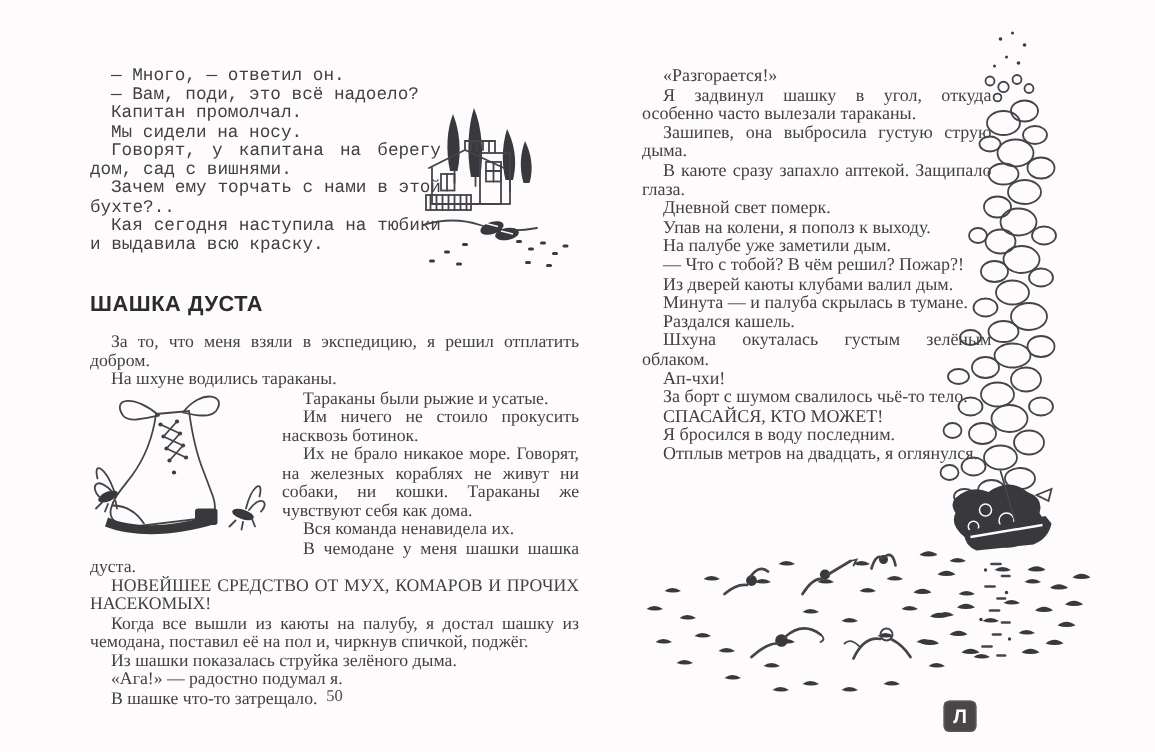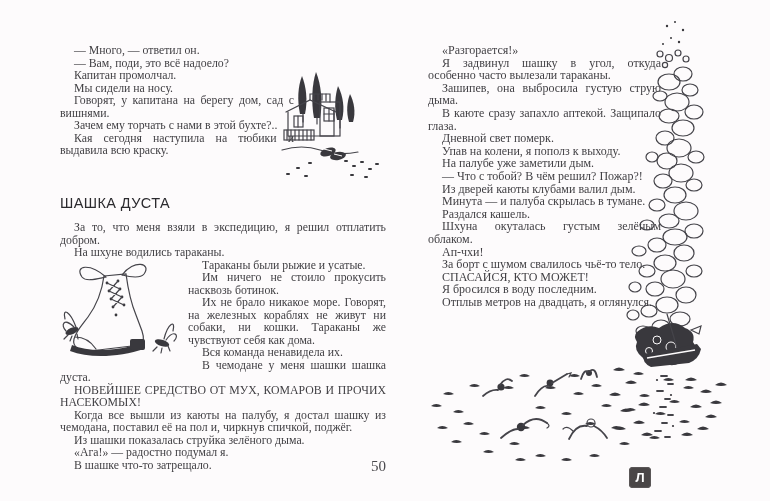--- a/index.html
+++ b/index.html
@@ -13,41 +13,41 @@
   .spread { position:relative; width:770px; height:501px; background:#fdfbfc; }
 
   p.bk {
     font-size:11.8px;
     line-height:12.5px;
     text-align:justify;
     text-indent:14px;
     hyphens:auto;
   }
   .left-page { position:absolute; left:60px; top:44px; width:326px; }
-  .top-row  { position:relative; min-height:138px; }
+  .top-row  { position:relative; min-height:138px;font-family:Liberation Mono, monospace; }
   .top-text { width:234px; }
   .house-wrap { position:absolute; left:220px; top:26px; width:106px; height:110px; }
 
   .heading {
     font-family:"Liberation Sans", sans-serif;
-    font-weight:400;
+    font-weight:700;
     font-size:14.5px;
     letter-spacing:.4px;
     color:#2b2a2e;
     margin-top:13px;
     margin-bottom:10px;
   }
   .boot-wrap { float:left; width:120px; height:100px; margin:2px 8px 0 0; }
 
   .right-page { position:absolute; left:428px; top:44px; width:233px; }
   .right-page p.bk { font-size:12px; line-height:12.6px; }
 
   .pageno {
     position:absolute; left:60px; top:458px; width:326px;
-    text-align:right; font-size:15px; color:#4a494d;
+    text-align:center; font-size:11px; color:#4a494d;
   }
 
   .smoke-wrap { position:absolute; left:605px; top:14px; width:165px; height:432px; }
   .swim-wrap  { position:absolute; left:423px; top:366px; width:292px; height:110px; }
 
   .logo {
     position:absolute; left:629px; top:467px; width:22px; height:21px;
     background:#4a4647; border-radius:4px;
     color:#ffffff; font-family:"Liberation Sans", sans-serif;
     font-weight:700; font-size:13px;

